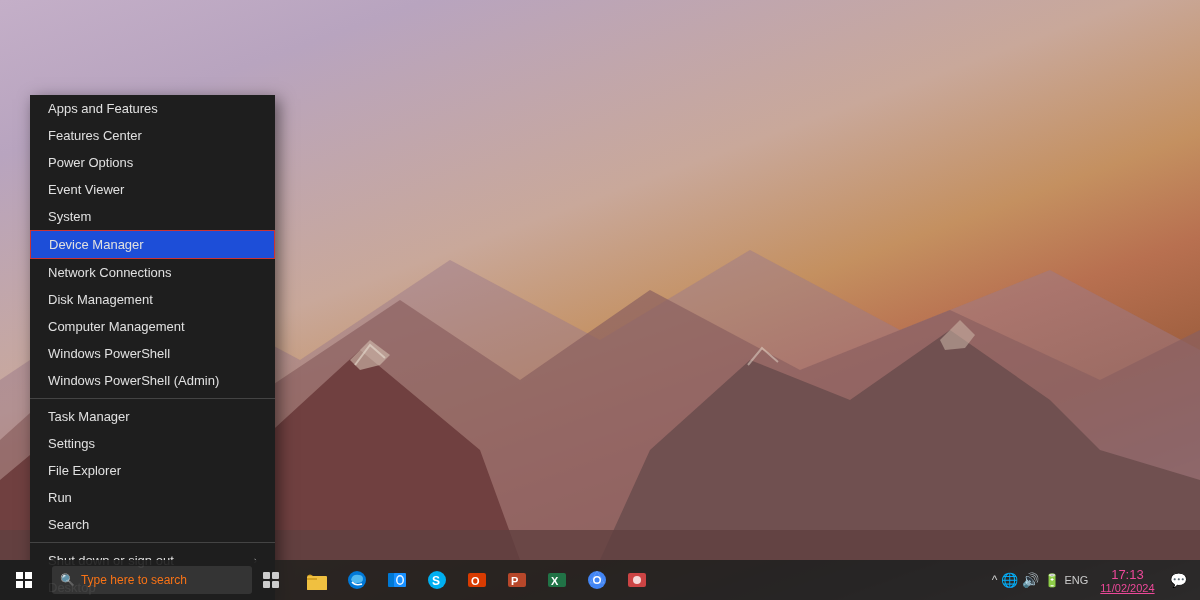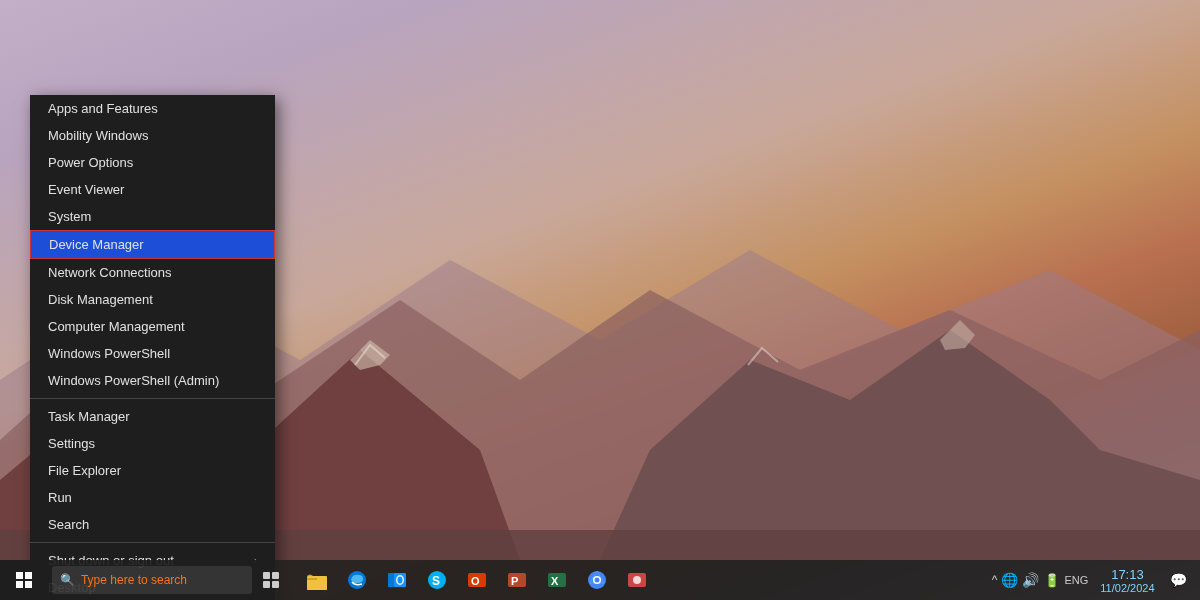--- a/index.html
+++ b/index.html
@@ -157,33 +157,34 @@
     }
 
     .tray-icon {
       color: #ccc;
       font-size: 12px;
       cursor: pointer;
     }
 
     #clock {
       text-align: center;
-      color: #7dd3fc;
+      color: #ec4899;
       cursor: pointer;
       padding: 2px 6px;
     }
 
     #clock .time {
       font-size: 13px;
       display: block;
     }
 
     #clock .date {
       font-size: 11px;
       display: block;
+      text-decoration: underline;
     }
 
     #notification-icon {
       color: #ccc;
       font-size: 14px;
       cursor: pointer;
       padding: 0 4px;
     }
   </style>
 </head>
@@ -207,21 +208,21 @@
 
     <polyline points="355,165 370,145 385,158" stroke="#e8ddd0" stroke-width="2" fill="none" opacity="0.6"></polyline>
     <polyline points="748,165 762,148 778,162" stroke="#e8ddd0" stroke-width="2" fill="none" opacity="0.5"></polyline>
   </svg>
 
   <div id="context-menu">
     <div class="menu-item">
       <span>Apps and Features</span>
     </div>
     <div class="menu-item">
-      <span>Mobility Windows</span>
+      <span>Features Center</span>
     </div>
     <div class="menu-item">
       <span>Power Options</span>
     </div>
     <div class="menu-item">
       <span>Event Viewer</span>
     </div>
     <div class="menu-item">
       <span>System</span>
     </div>

